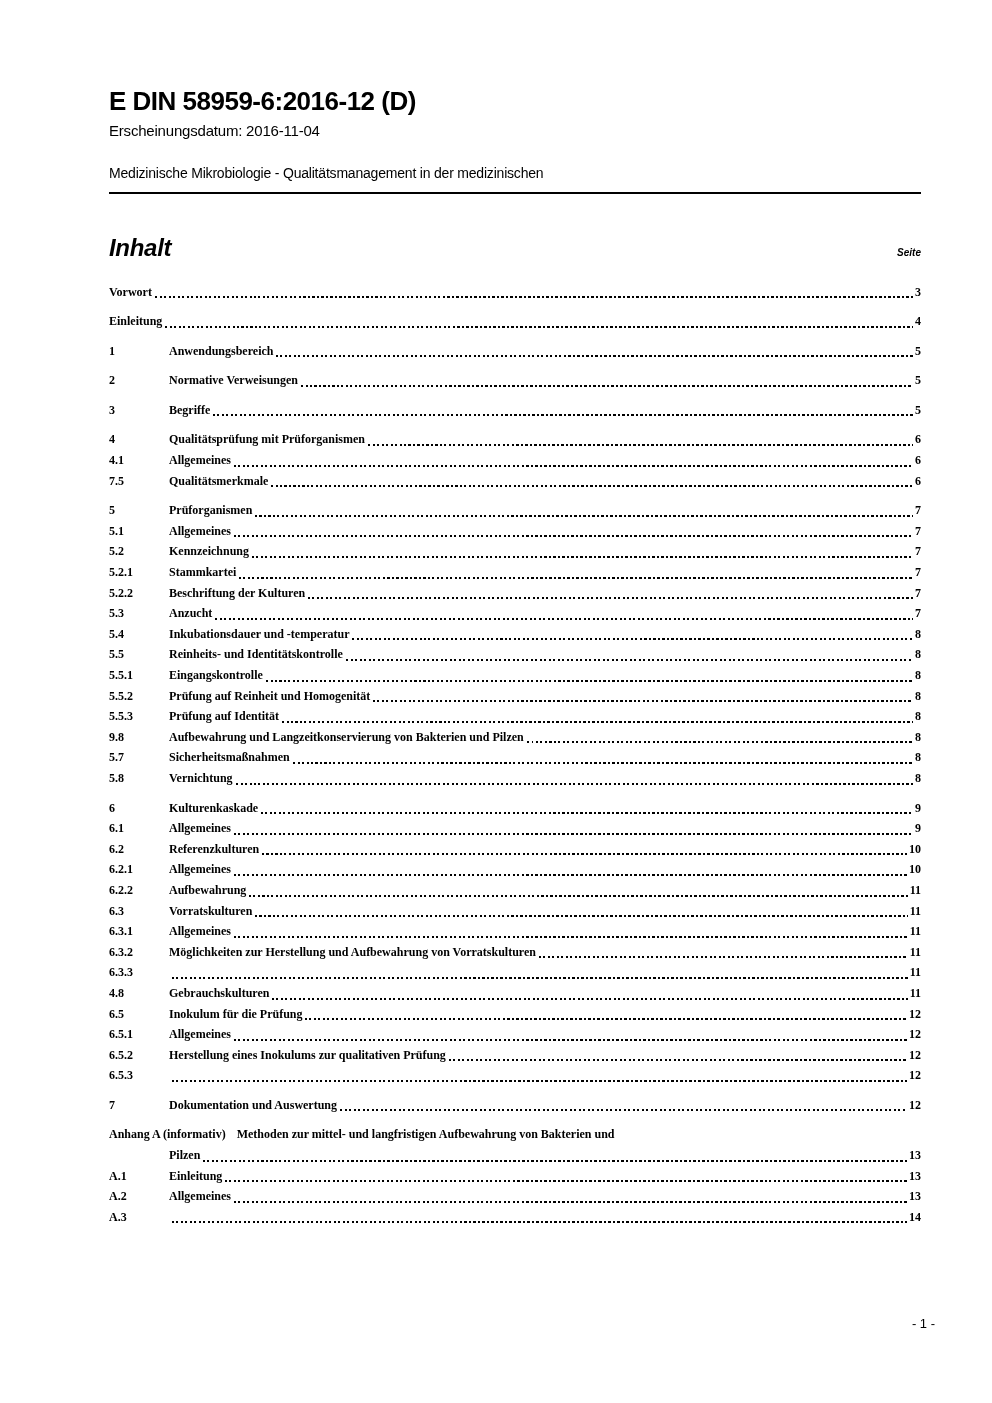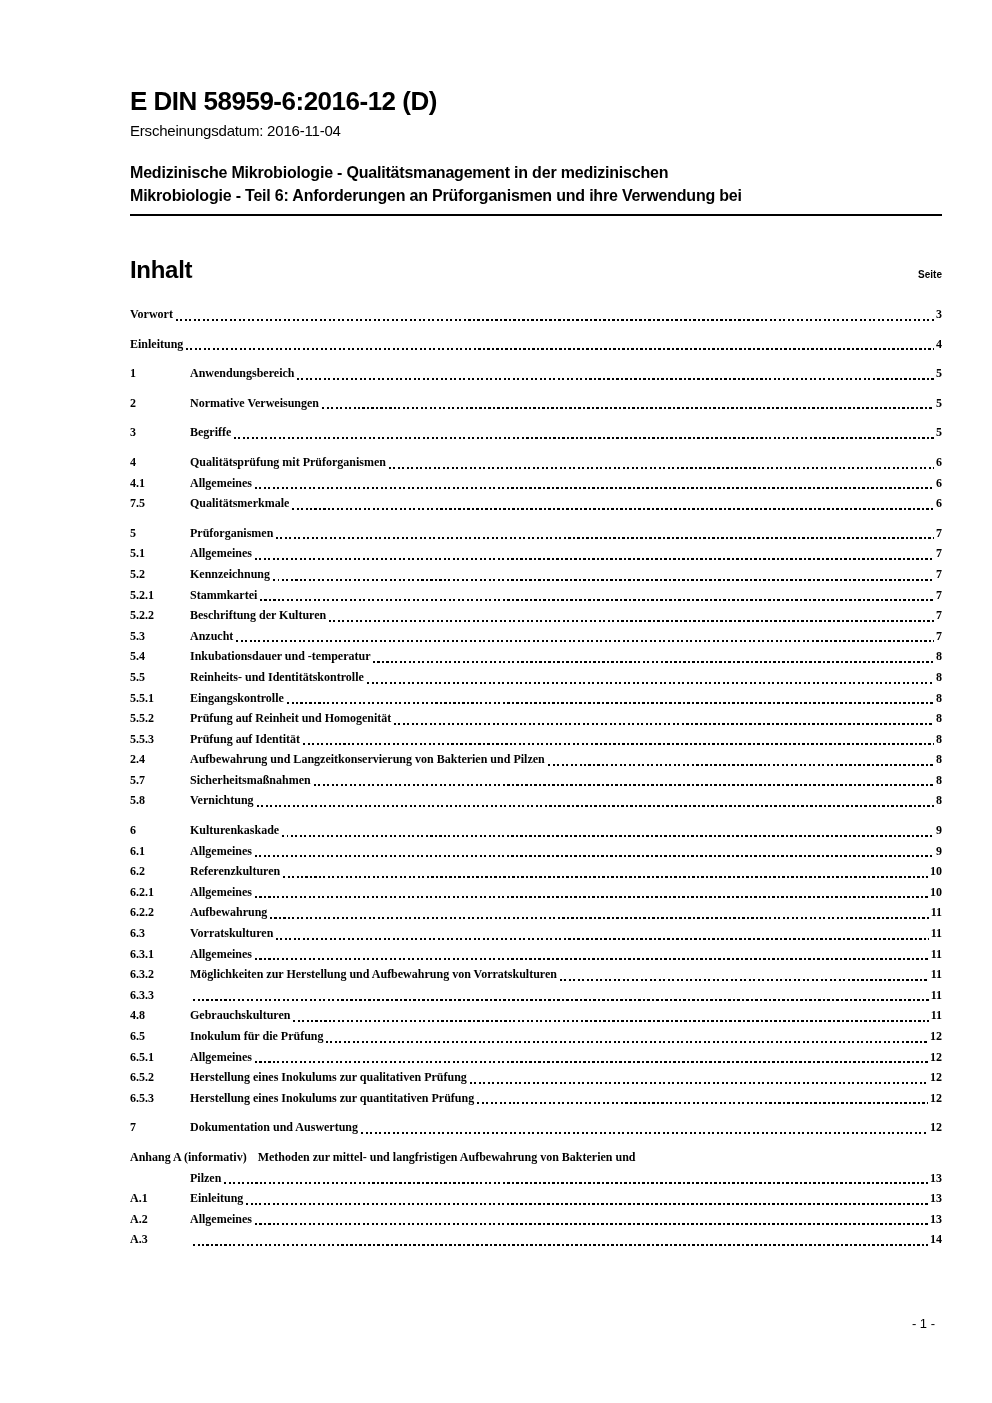--- a/index.html
+++ b/index.html
@@ -8,55 +8,56 @@
     position: relative;
     width: 992px;
     height: 1403px;
     background: #ffffff;
     color: #000000;
     font-family: "Liberation Sans", sans-serif;
     overflow: hidden;
   }
   .content {
     position: absolute;
-    left: 130px;
+    left: 109px;
     top: 0;
     width: 812px;
   }
   .doc-number {
     margin-top: 86px;
     font-size: 26px;
     font-weight: 700;
     letter-spacing: -0.5px;
     font-family: "Liberation Sans", sans-serif;
   }
   .doc-date {
     margin-top: 5px;
     font-size: 15px;
     font-weight: 400;
     letter-spacing: -0.2px;
   }
   .doc-title {
     margin-top: 23px;
-    font-size: 16px;
-    font-weight: 700;
+    font-size: 14px;
+    font-weight: 400;
     line-height: 22.5px;
     letter-spacing: -0.2px;
   }
   .title-rule {
     border: none;
     border-top: 2px solid #000000;
     margin-top: 7px;
     width: 100%;
   }
   .toc-header {
     margin-top: 40px;
     display: flex;
     justify-content: space-between;
     align-items: baseline;
+    font-style: italic;
   }
   .toc-heading {
     font-size: 24px;
     font-weight: 700;
     letter-spacing: -0.3px;
     line-height: 28px;
   }
   .toc-page-label {
     font-size: 10px;
     font-weight: 700;
@@ -109,21 +110,20 @@
 <body>
 
 <div class="page">
   <div class="content">
 
     <div class="doc-number">E DIN 58959-6:2016-12 (D)</div>
     <div class="doc-date">Erscheinungsdatum: 2016-11-04</div>
 
     <div class="doc-title">
         <div class="title-line">Medizinische Mikrobiologie - Qualitätsmanagement in der medizinischen</div>
-        <div class="title-line">Mikrobiologie - Teil 6: Anforderungen an Prüforganismen und ihre Verwendung bei</div>
       </div>
     <hr class="title-rule">
 
     <div class="toc-header">
       <div class="toc-heading">Inhalt</div>
       <div class="toc-page-label">Seite</div>
     </div>
 
     <div class="toc-list">
         <div class="toc-row">
@@ -232,21 +232,21 @@
           <span class="toc-leader"></span>
           <span class="toc-page">8</span>
         </div>
         <div class="toc-row">
           <span class="toc-num">5.5.3</span>
           <span class="toc-title">Prüfung auf Identität</span>
           <span class="toc-leader"></span>
           <span class="toc-page">8</span>
         </div>
         <div class="toc-row">
-          <span class="toc-num">2.4</span>
+          <span class="toc-num">9.8</span>
           <span class="toc-title">Aufbewahrung und Langzeitkonservierung von Bakterien und Pilzen</span>
           <span class="toc-leader"></span>
           <span class="toc-page">8</span>
         </div>
         <div class="toc-row">
           <span class="toc-num">5.7</span>
           <span class="toc-title">Sicherheitsmaßnahmen</span>
           <span class="toc-leader"></span>
           <span class="toc-page">8</span>
         </div>
@@ -328,21 +328,20 @@
           <span class="toc-page">12</span>
         </div>
         <div class="toc-row">
           <span class="toc-num">6.5.2</span>
           <span class="toc-title">Herstellung eines Inokulums zur qualitativen Prüfung</span>
           <span class="toc-leader"></span>
           <span class="toc-page">12</span>
         </div>
         <div class="toc-row">
           <span class="toc-num">6.5.3</span>
-          <span class="toc-title">Herstellung eines Inokulums zur quantitativen Prüfung</span>
           <span class="toc-leader"></span>
           <span class="toc-page">12</span>
         </div>
         <div class="toc-row gap">
           <span class="toc-num">7</span>
           <span class="toc-title">Dokumentation und Auswertung</span>
           <span class="toc-leader"></span>
           <span class="toc-page">12</span>
         </div>
         <div class="toc-hang gap">

